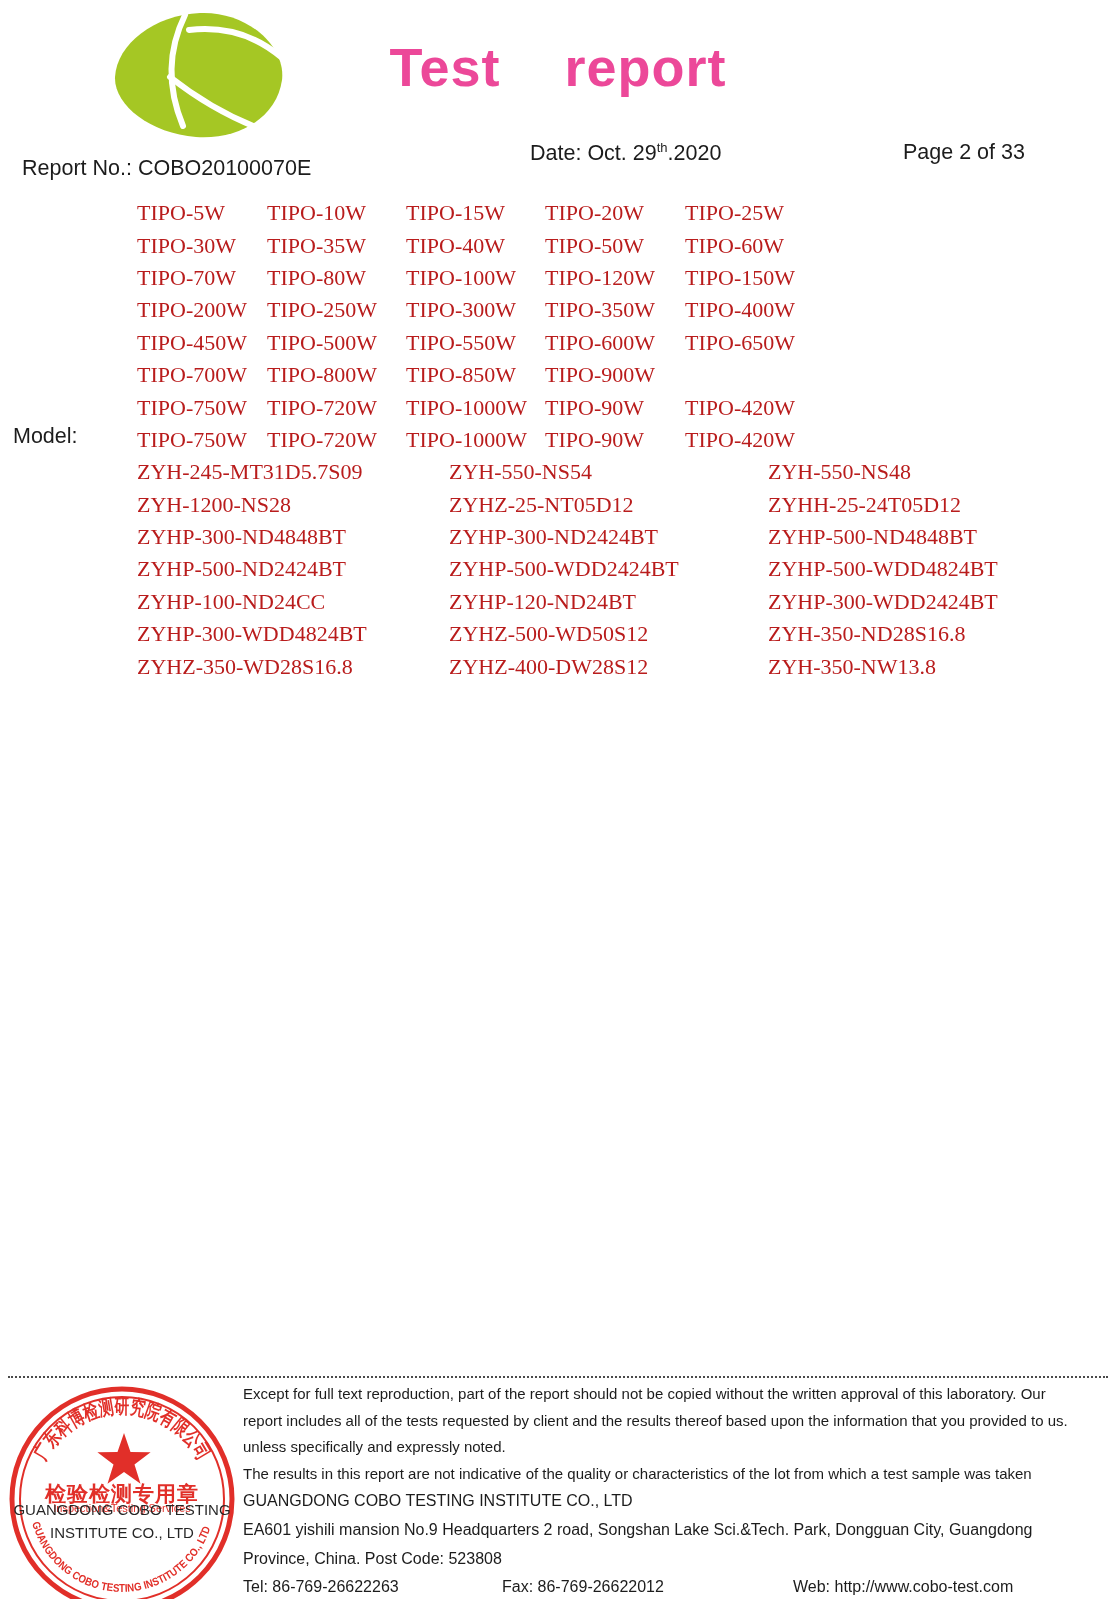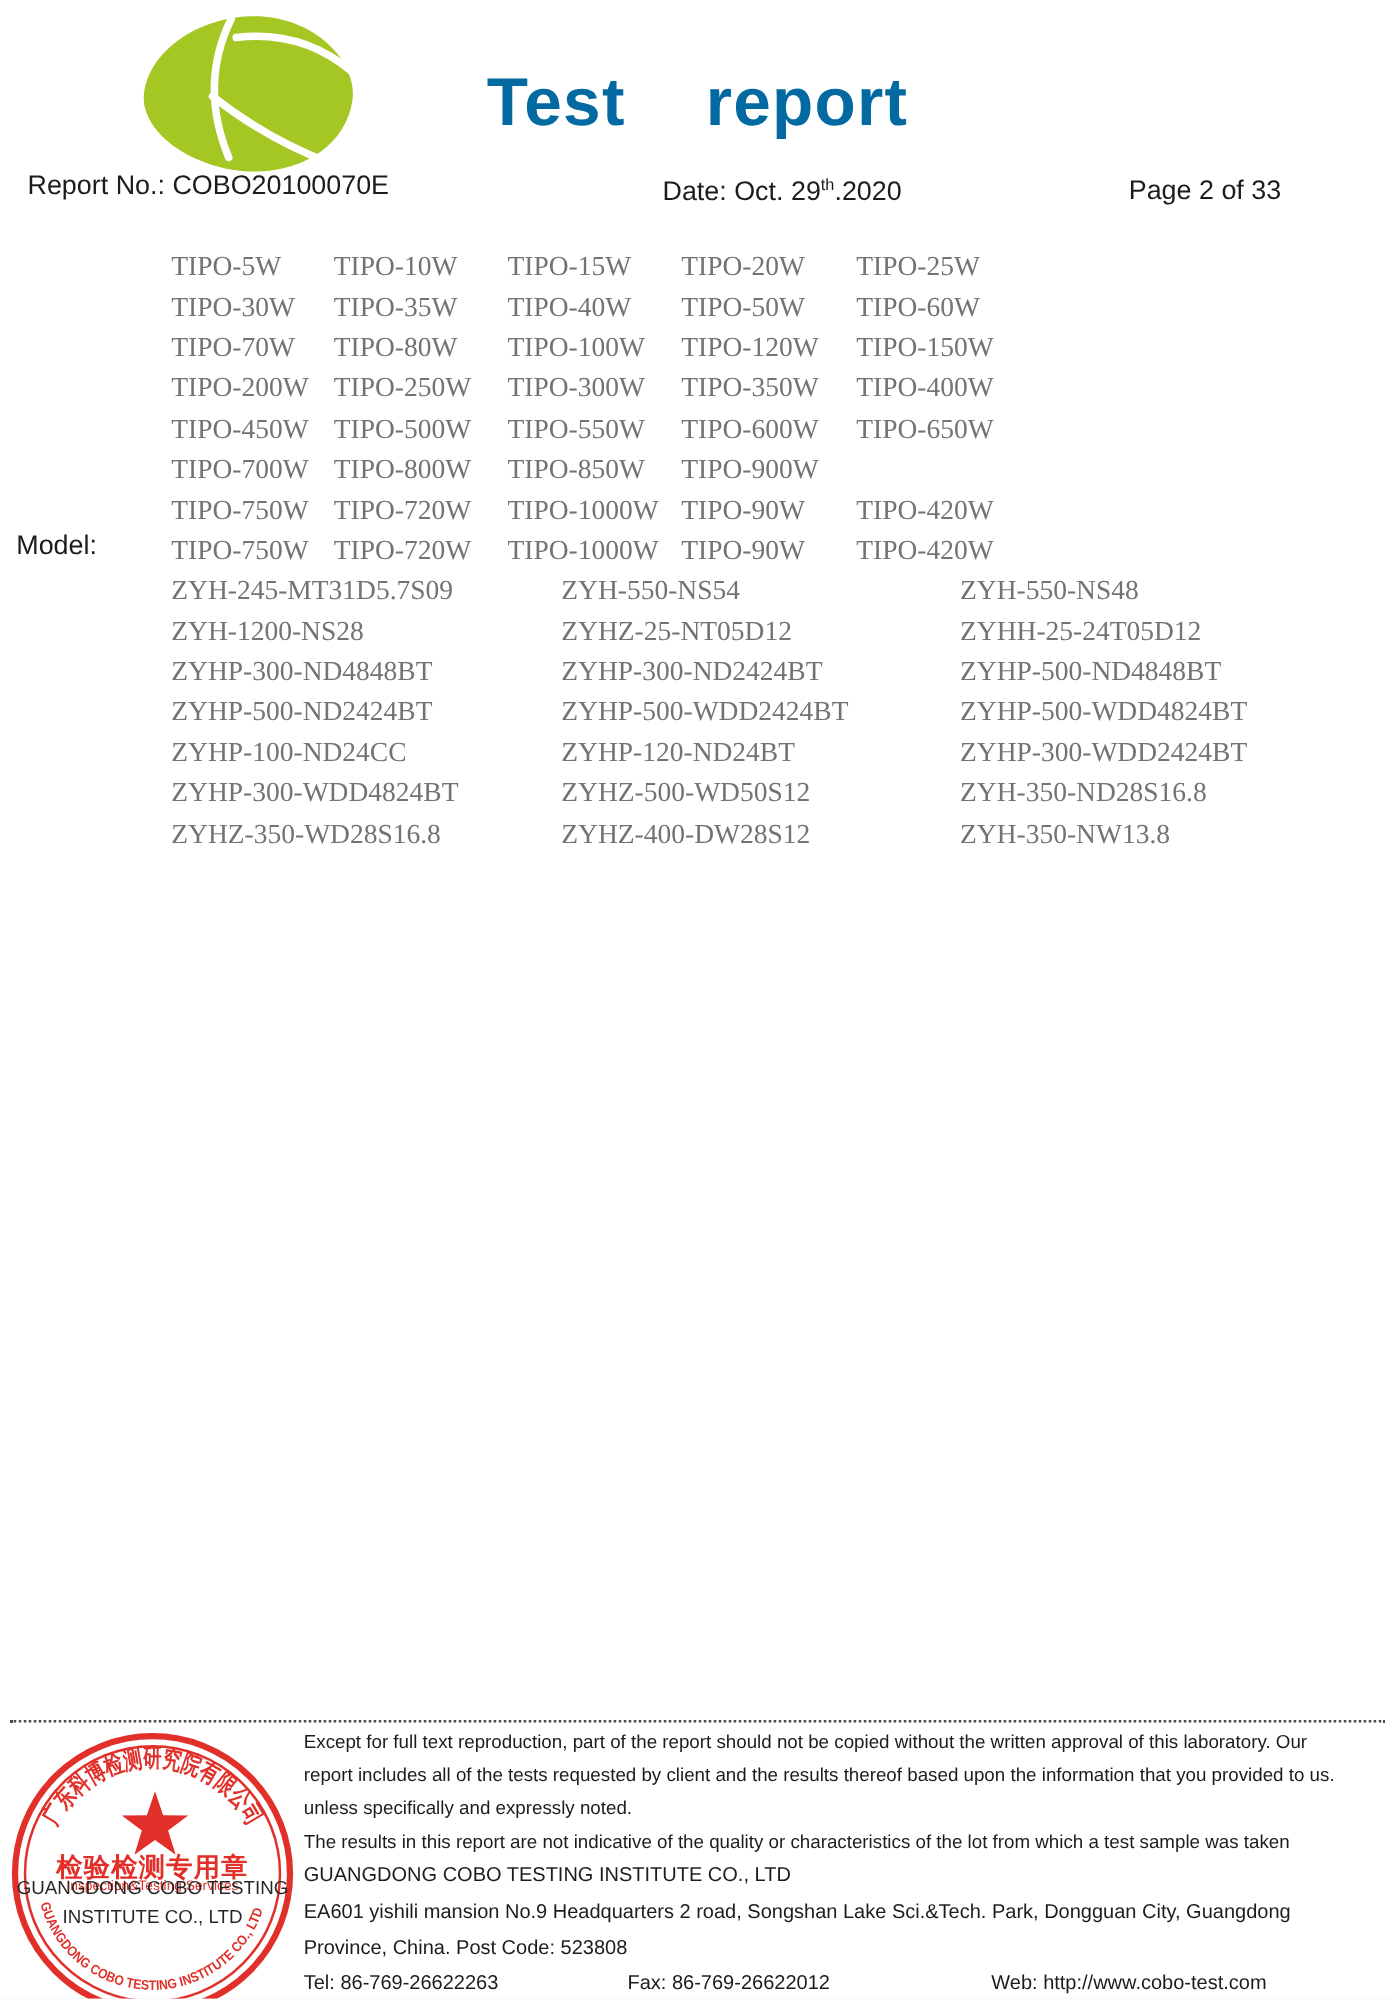--- a/index.html
+++ b/index.html
@@ -8,31 +8,31 @@
     --text_color:#1c1c1c;
   }
   html,body{margin:0;padding:0;background:#e8e8e8;}
   .page{
     position:relative;width:1116px;height:1599px;background:#ffffff;
     overflow:hidden;margin:0 auto;
     font-family:"Liberation Sans","DejaVu Sans",sans-serif;color:var(--text_color);
   }
   .logo{position:absolute;left:112px;top:10px;}
   .title{
-    position:absolute;left:0;right:0;top:51px;margin:0;text-align:center;
-    font-size:54px;font-weight:bold;letter-spacing:1px;white-space:pre;color:#0369a1;
+    position:absolute;left:0;right:0;top:36px;margin:0;text-align:center;
+    font-size:54px;font-weight:bold;letter-spacing:1px;white-space:pre;color:#ec4899;
   }
-  .info-report{position:absolute;left:22px;top:136px;font-size:21.5px;}
+  .info-report{position:absolute;left:22px;top:156px;font-size:21.5px;}
   .info-date{position:absolute;left:530px;top:140px;font-size:21.5px;}
   .info-date sup{font-size:13px;margin-top:47px;}
   .info-page{position:absolute;left:903px;top:140px;font-size:21.5px;}
   .model-label{position:absolute;left:13px;top:424px;font-size:21.5px;}
   .model-rows{
     position:absolute;left:137px;top:197px;width:950px;
-    font-family:"Liberation Serif","DejaVu Serif",serif;font-size:22px;color:#737373;
+    font-family:"Liberation Serif","DejaVu Serif",serif;font-size:22px;color:#b91c1c;
   }
   .model-row{display:grid;height:32.4px;align-items:center;}
   .model-row.tipo{grid-template-columns:130px 139px 139px 140px 1fr;}
   .model-row.zyh{grid-template-columns:268px 275px 1fr;gap:44px;}
   .model-cell{white-space:nowrap;}
   .divider{position:absolute;left:8px;top:1376px;width:1100px;border-top:2px dotted #4a4a4a;}
   .stamp{position:absolute;left:5px;top:1382px;opacity:0.94;}
   .footer{position:absolute;left:243px;top:1381px;width:866px;}
   .disc-line{font-size:15px;line-height:26.6px;white-space:nowrap;}
   .company-line{font-size:16px;line-height:28.7px;white-space:nowrap;}

